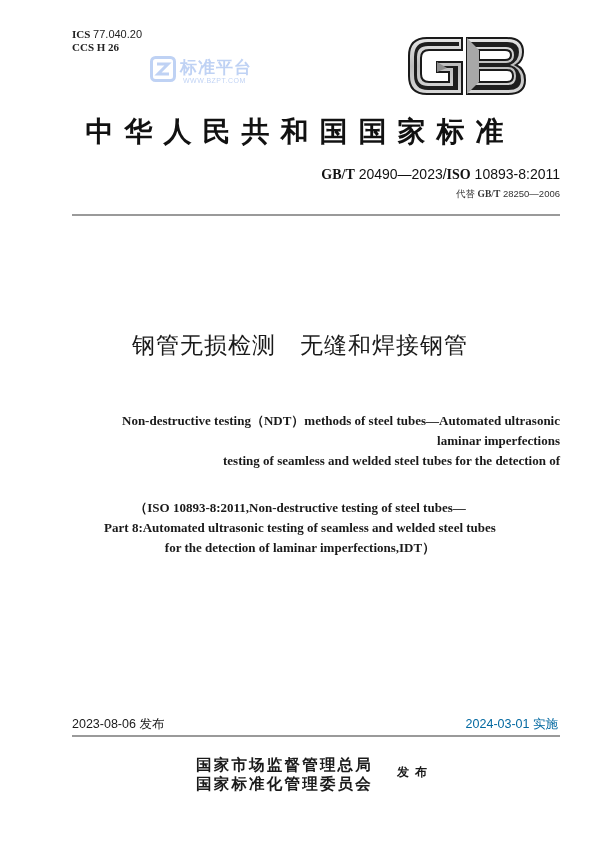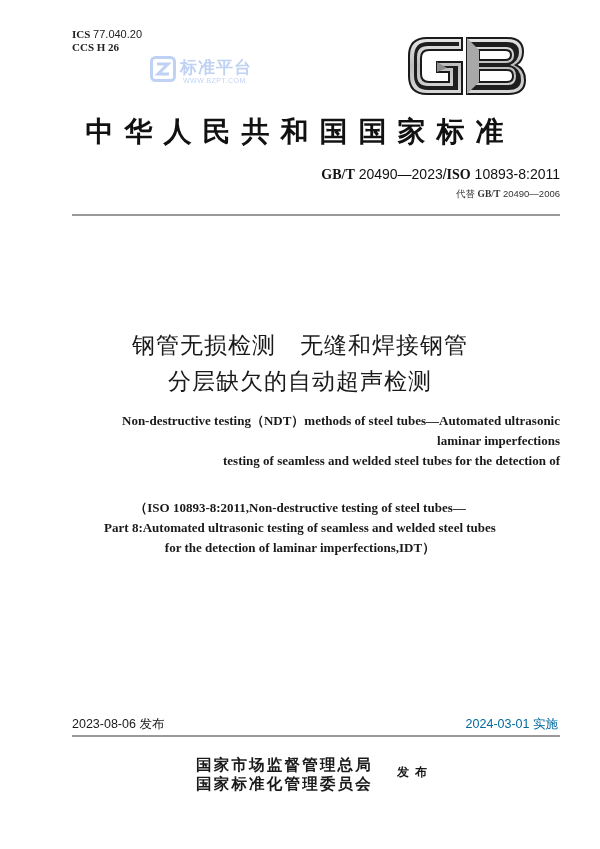--- a/index.html
+++ b/index.html
@@ -86,28 +86,27 @@
     <path d="M60 2 L72 14 V46 L60 58 Z" fill="#a8a8a8"></path>
   </svg>
 </div>
 
 <div class="abs main-title">中华人民共和国国家标准</div>
 
 <div class="abs std-no">
   <b>GB/T</b><span class="num"> 20490—2023/</span><b>ISO</b><span class="num"> 10893-8:2011</span>
 </div>
 <div class="abs replaces">
-  <span>代替 </span><b>GB/T</b><span> 20490—2006</span>
+  <span>代替 </span><b>GB/T</b><span> 28250—2006</span>
 </div>
 
 <div class="abs hr-top"></div>
 
 <div class="abs cn-title">
   <span class="line">钢管无损检测　无缝和焊接钢管</span>
-  <span class="line">分层缺欠的自动超声检测</span>
 </div>
 
 <div class="abs en-title">
   <span class="line">Non-destructive testing（NDT）methods of steel tubes—Automated ultrasonic</span>
   <span class="line">laminar imperfections</span>
   <span class="line">testing of seamless and welded steel tubes for the detection of</span>
 </div>
 
 <div class="abs iso-title">
   <span class="line">（ISO 10893-8:2011,Non-destructive testing of steel tubes—</span>

